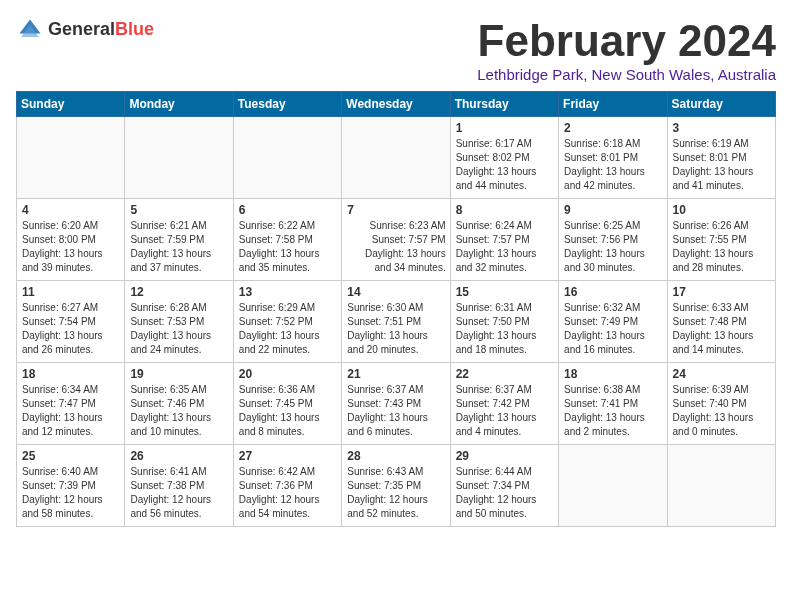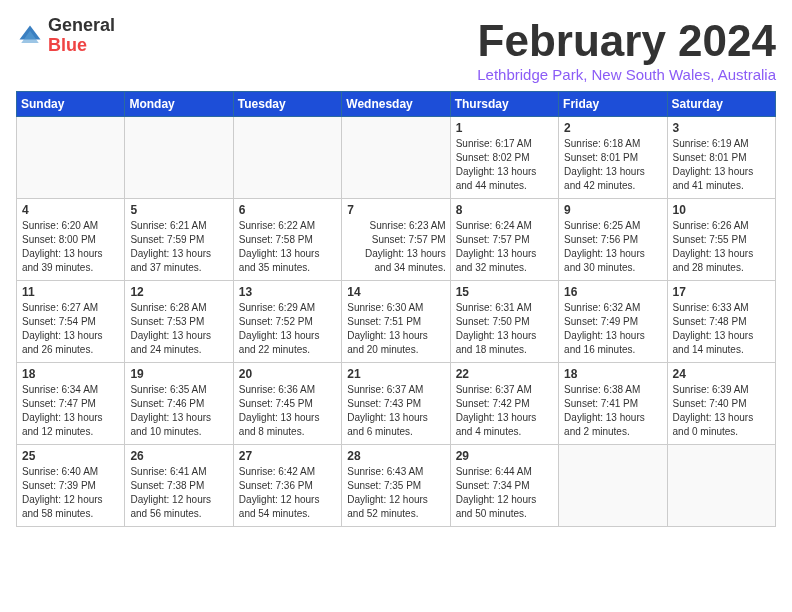--- a/index.html
+++ b/index.html
@@ -16,21 +16,20 @@
       align-items: flex-start;
       margin-bottom: 8px;
     }
     .logo {
       display: flex;
       align-items: center;
       gap: 4px;
     }
     .logo-text {
       display: flex;
-      flex-direction: column;
       line-height: 1.1;
     }
     .logo-general {
       font-size: 18px;
       font-weight: bold;
       color: #333;
     }
     .logo-blue {
       font-size: 18px;
       font-weight: bold;
@@ -43,29 +42,29 @@
     .title-block {
       text-align: right;
     }
     .calendar-title {
       font-size: 44px;
       font-weight: bold;
       color: #333;
     }
     .calendar-subtitle {
       font-size: 15px;
-      color: #8b5cf6;
+      color: #4c1d95;
     }
     table {
       width: 100%;
       border-collapse: collapse;
       table-layout: fixed;
     }
     th {
-      background-color: #1d4ed8;
+      background-color: #0369a1;
       color: #fff;
       font-size: 12px;
       font-weight: bold;
       padding: 5px 4px;
       text-align: left;
       border: 1px solid #2a6aa0;
     }
     td {
       border: 1px solid #ccc;
       vertical-align: top;

